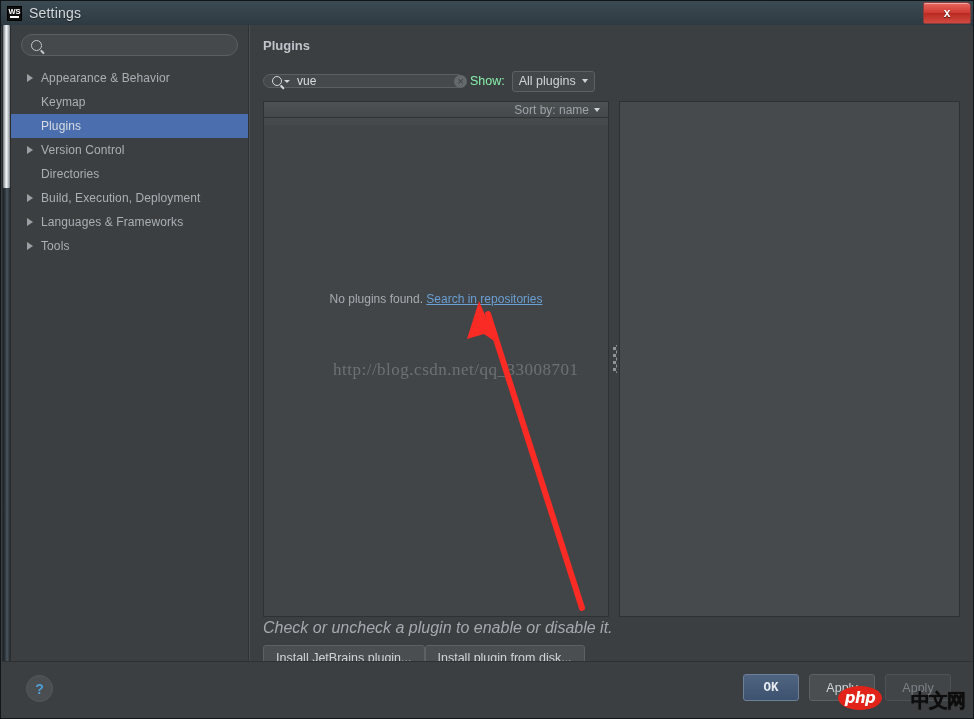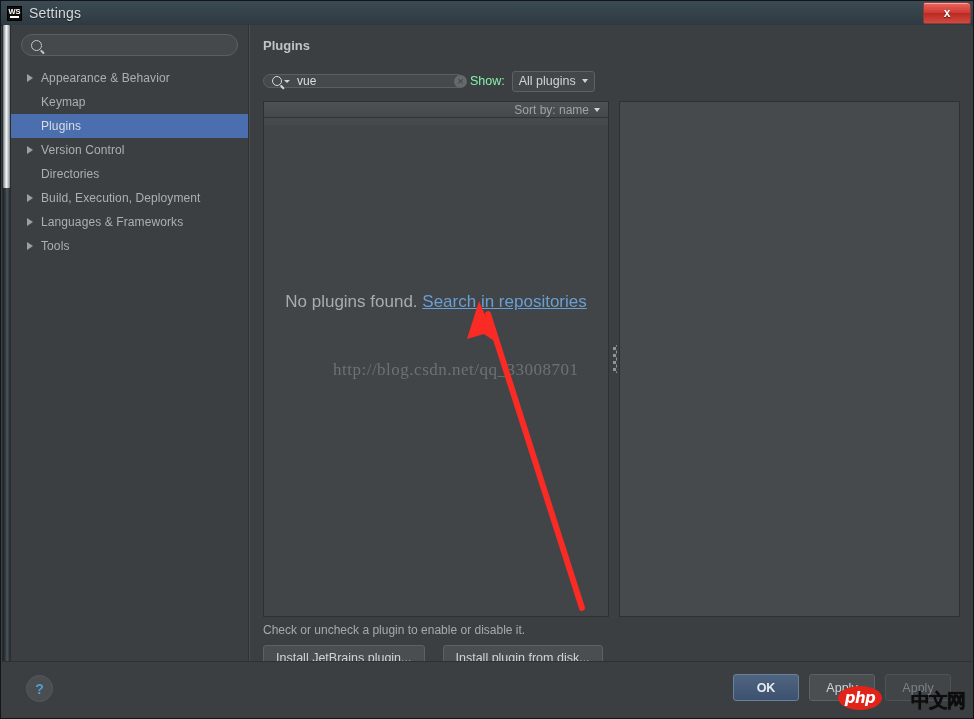--- a/index.html
+++ b/index.html
@@ -179,21 +179,21 @@
     border-bottom:1px solid #313435;
     display:flex;align-items:center;justify-content:flex-end;
     padding-right:8px;box-sizing:border-box;cursor:pointer;
   }
   #sort-header .txt{color:#9da3a9;font-size:12px;}
   #list-body{
     position:absolute;left:0;right:0;top:23px;bottom:0;background:#424547;
   }
   #empty-msg{
     position:absolute;left:0;right:0;top:167px;text-align:center;
-    font-size:17px;color:#a6acb2;
+    font-size:12px;color:#a6acb2;
   }
   #empty-msg a{color:#6a9fd4;text-decoration:underline;cursor:pointer;}
   
   #splitter{
     position:absolute;left:360px;top:76px;bottom:45px;width:9px;
     display:flex;align-items:center;justify-content:center;
   }
   #splitter .dots{
     width:5px;height:28px;cursor:col-resize;
     background-image:
@@ -203,24 +203,24 @@
     background-position:0 0, 2.5px 3.5px;
     background-repeat:repeat-y;
   }
   
   #detail-pane{
     position:absolute;left:369px;top:76px;right:12px;bottom:45px;
     border:1px solid #2e3133;background:#474a4c;box-sizing:border-box;
   }
   
   #hint{
-    position:absolute;left:13px;bottom:25px;color:#a4aab0;font-size:12px;
+    position:absolute;left:13px;bottom:25px;color:#a4aab0;font-size:16px;font-style:italic;
   }
   #plugin-buttons{
-    position:absolute;left:13px;bottom:-8px;display:flex;gap:18px;
+    position:absolute;left:13px;bottom:-8px;display:flex;gap:0;
   }
   .btn{
     height:25px;box-sizing:border-box;padding:0 12px;
     background:#4a4e50;border:1px solid #5c6164;border-radius:3px;
     color:#cfd4d8;font-size:12.5px;
     display:flex;align-items:center;justify-content:center;cursor:pointer;
     font-family:"Liberation Sans", sans-serif;
   }
   
   #footer{
@@ -232,21 +232,21 @@
     background:#4a4e50;border:1px solid #55595b;
     color:#4f9fd4;font-size:14px;font-weight:bold;
     display:flex;align-items:center;justify-content:center;cursor:pointer;
   }
   #footer-buttons{
     position:absolute;right:21px;top:12px;display:flex;gap:10px;align-items:center;
   }
   .btn-default{
     background:linear-gradient(180deg,#4e647f 0%,#3d5270 100%);
     border:1px solid #6d8099;color:#e7ecf1;font-weight:bold;
-    width:66px;height:27px;
+    width:56px;height:27px;font-family:Liberation Mono, monospace;
   }
   .btn-plain{width:66px;height:27px;}
   .btn-disabled{
     width:66px;height:27px;color:#7a8086;border-color:#4e5254;background:#424547;
   }
   
   #watermark-url{
     position:absolute;left:332px;top:359px;
     color:#6c7176;font-size:17px;letter-spacing:.5px;
     font-family:"Liberation Serif", serif;

